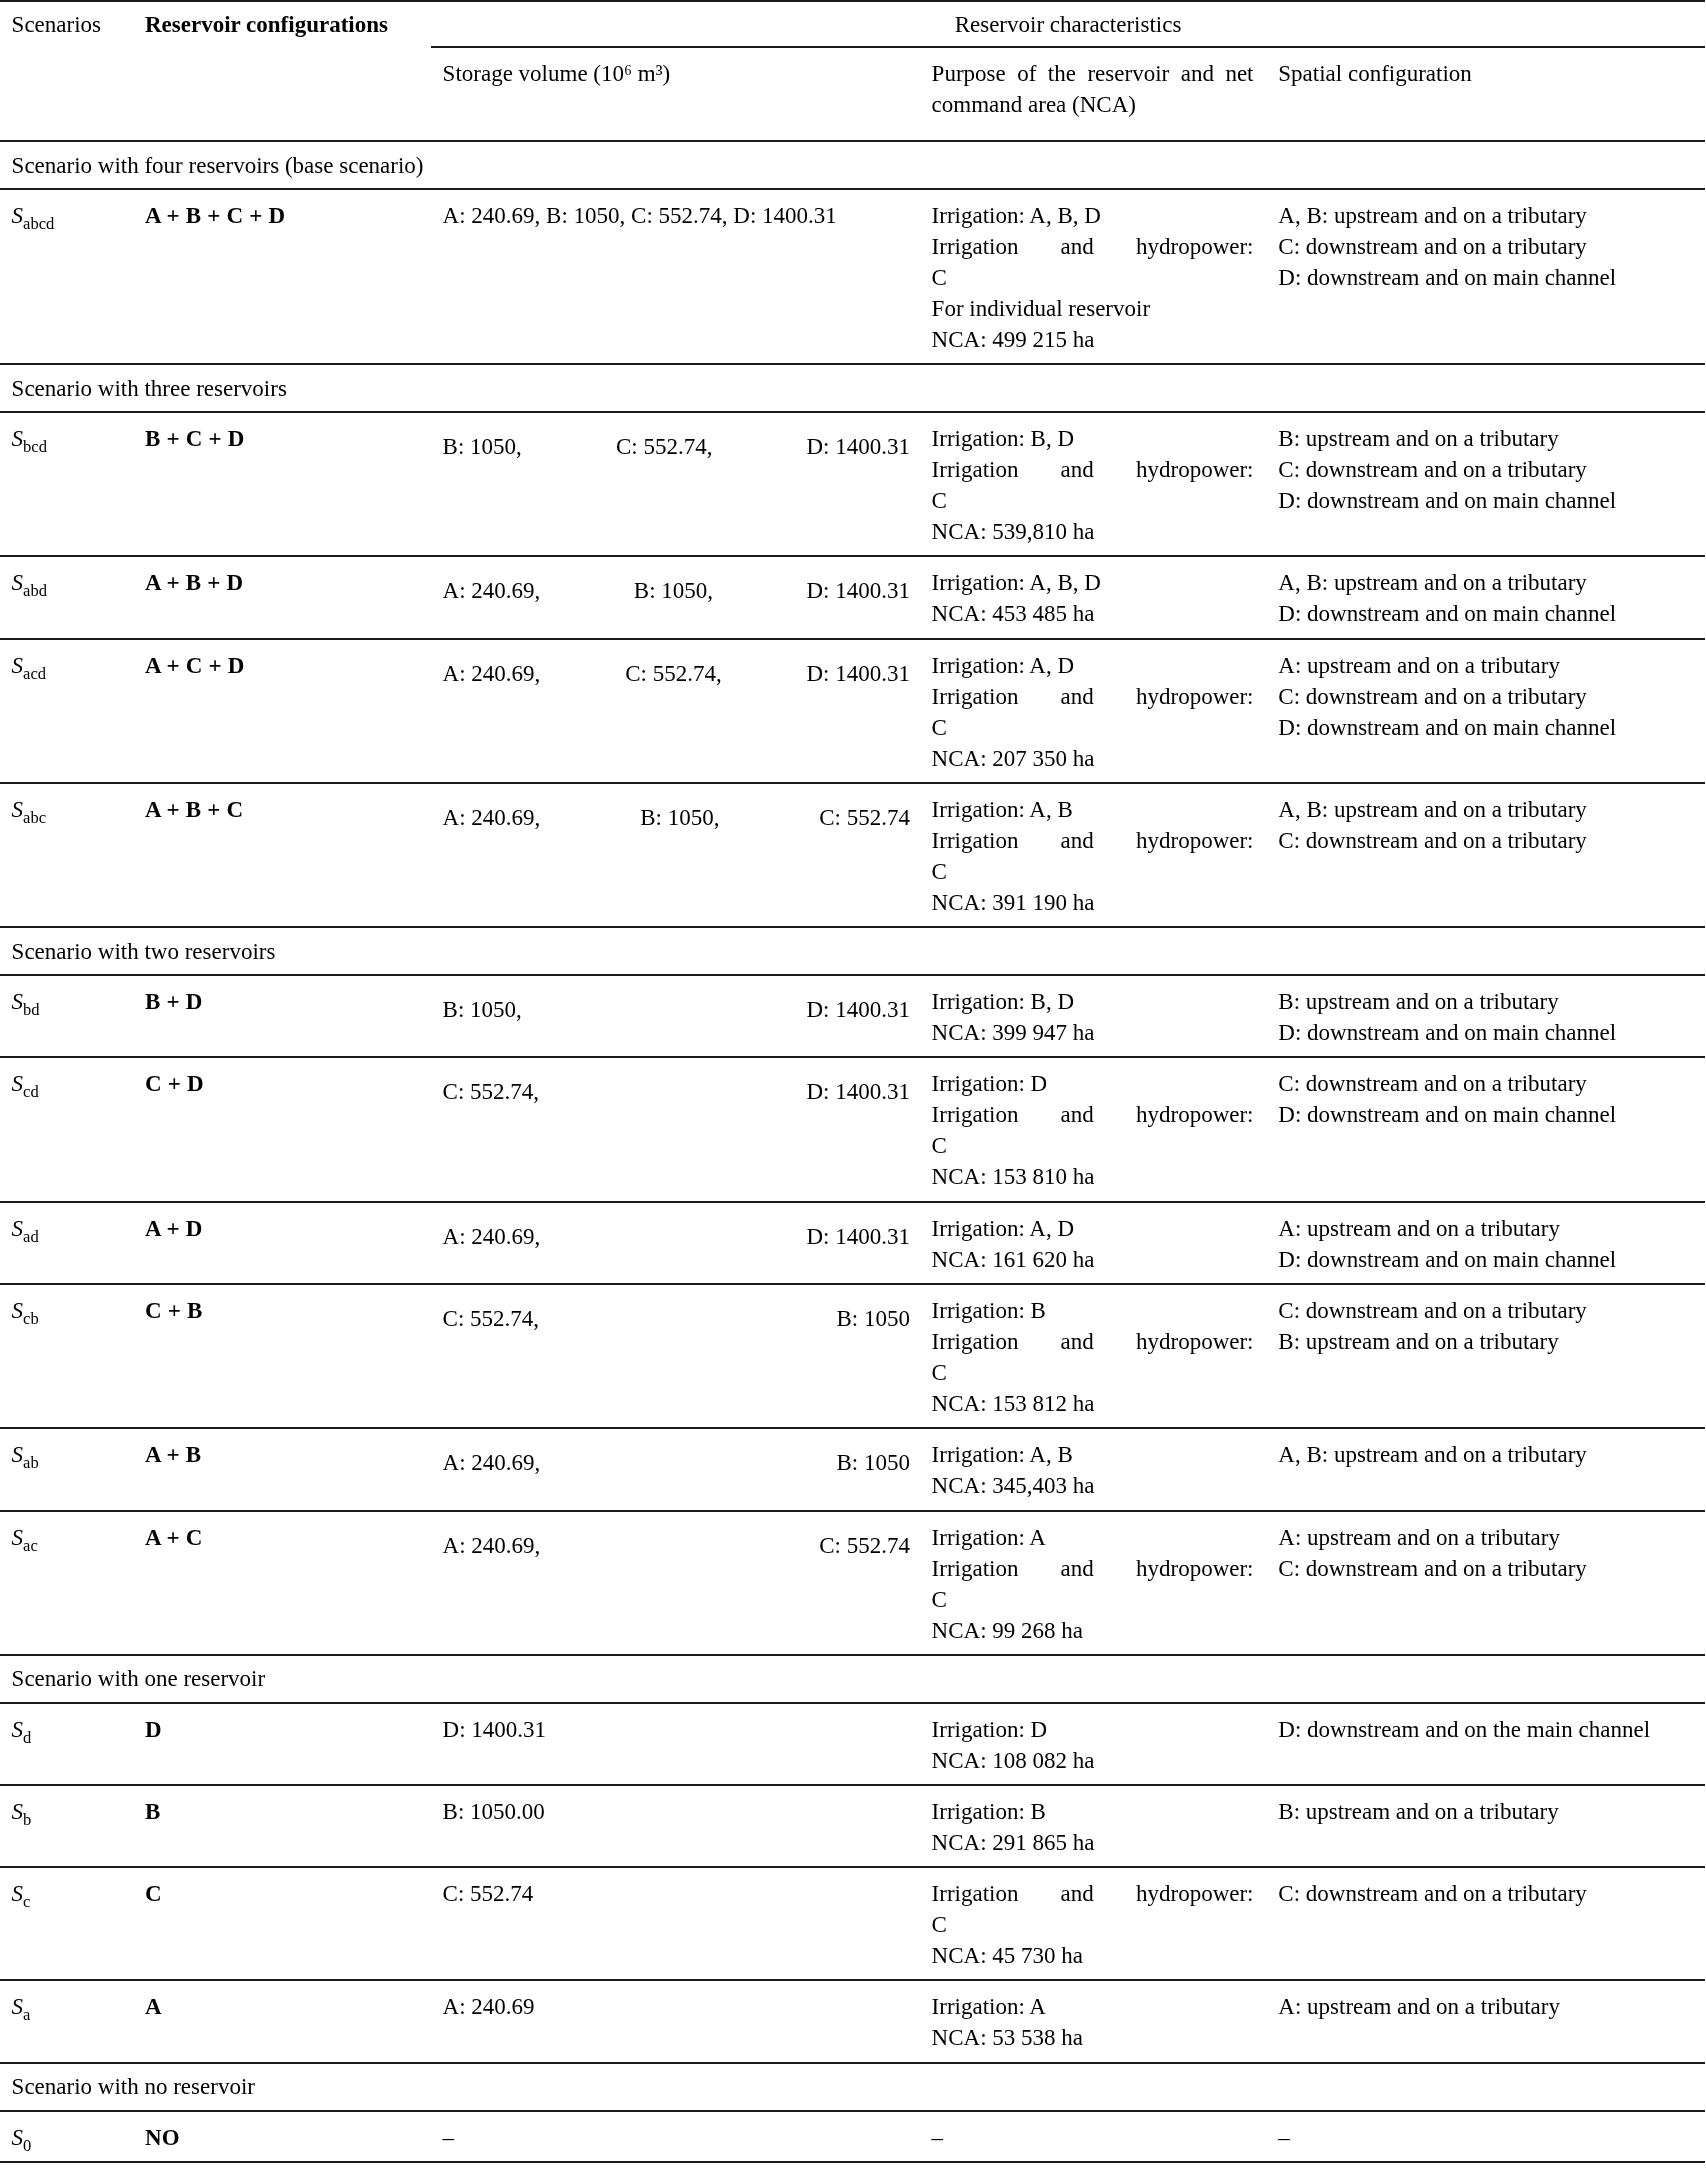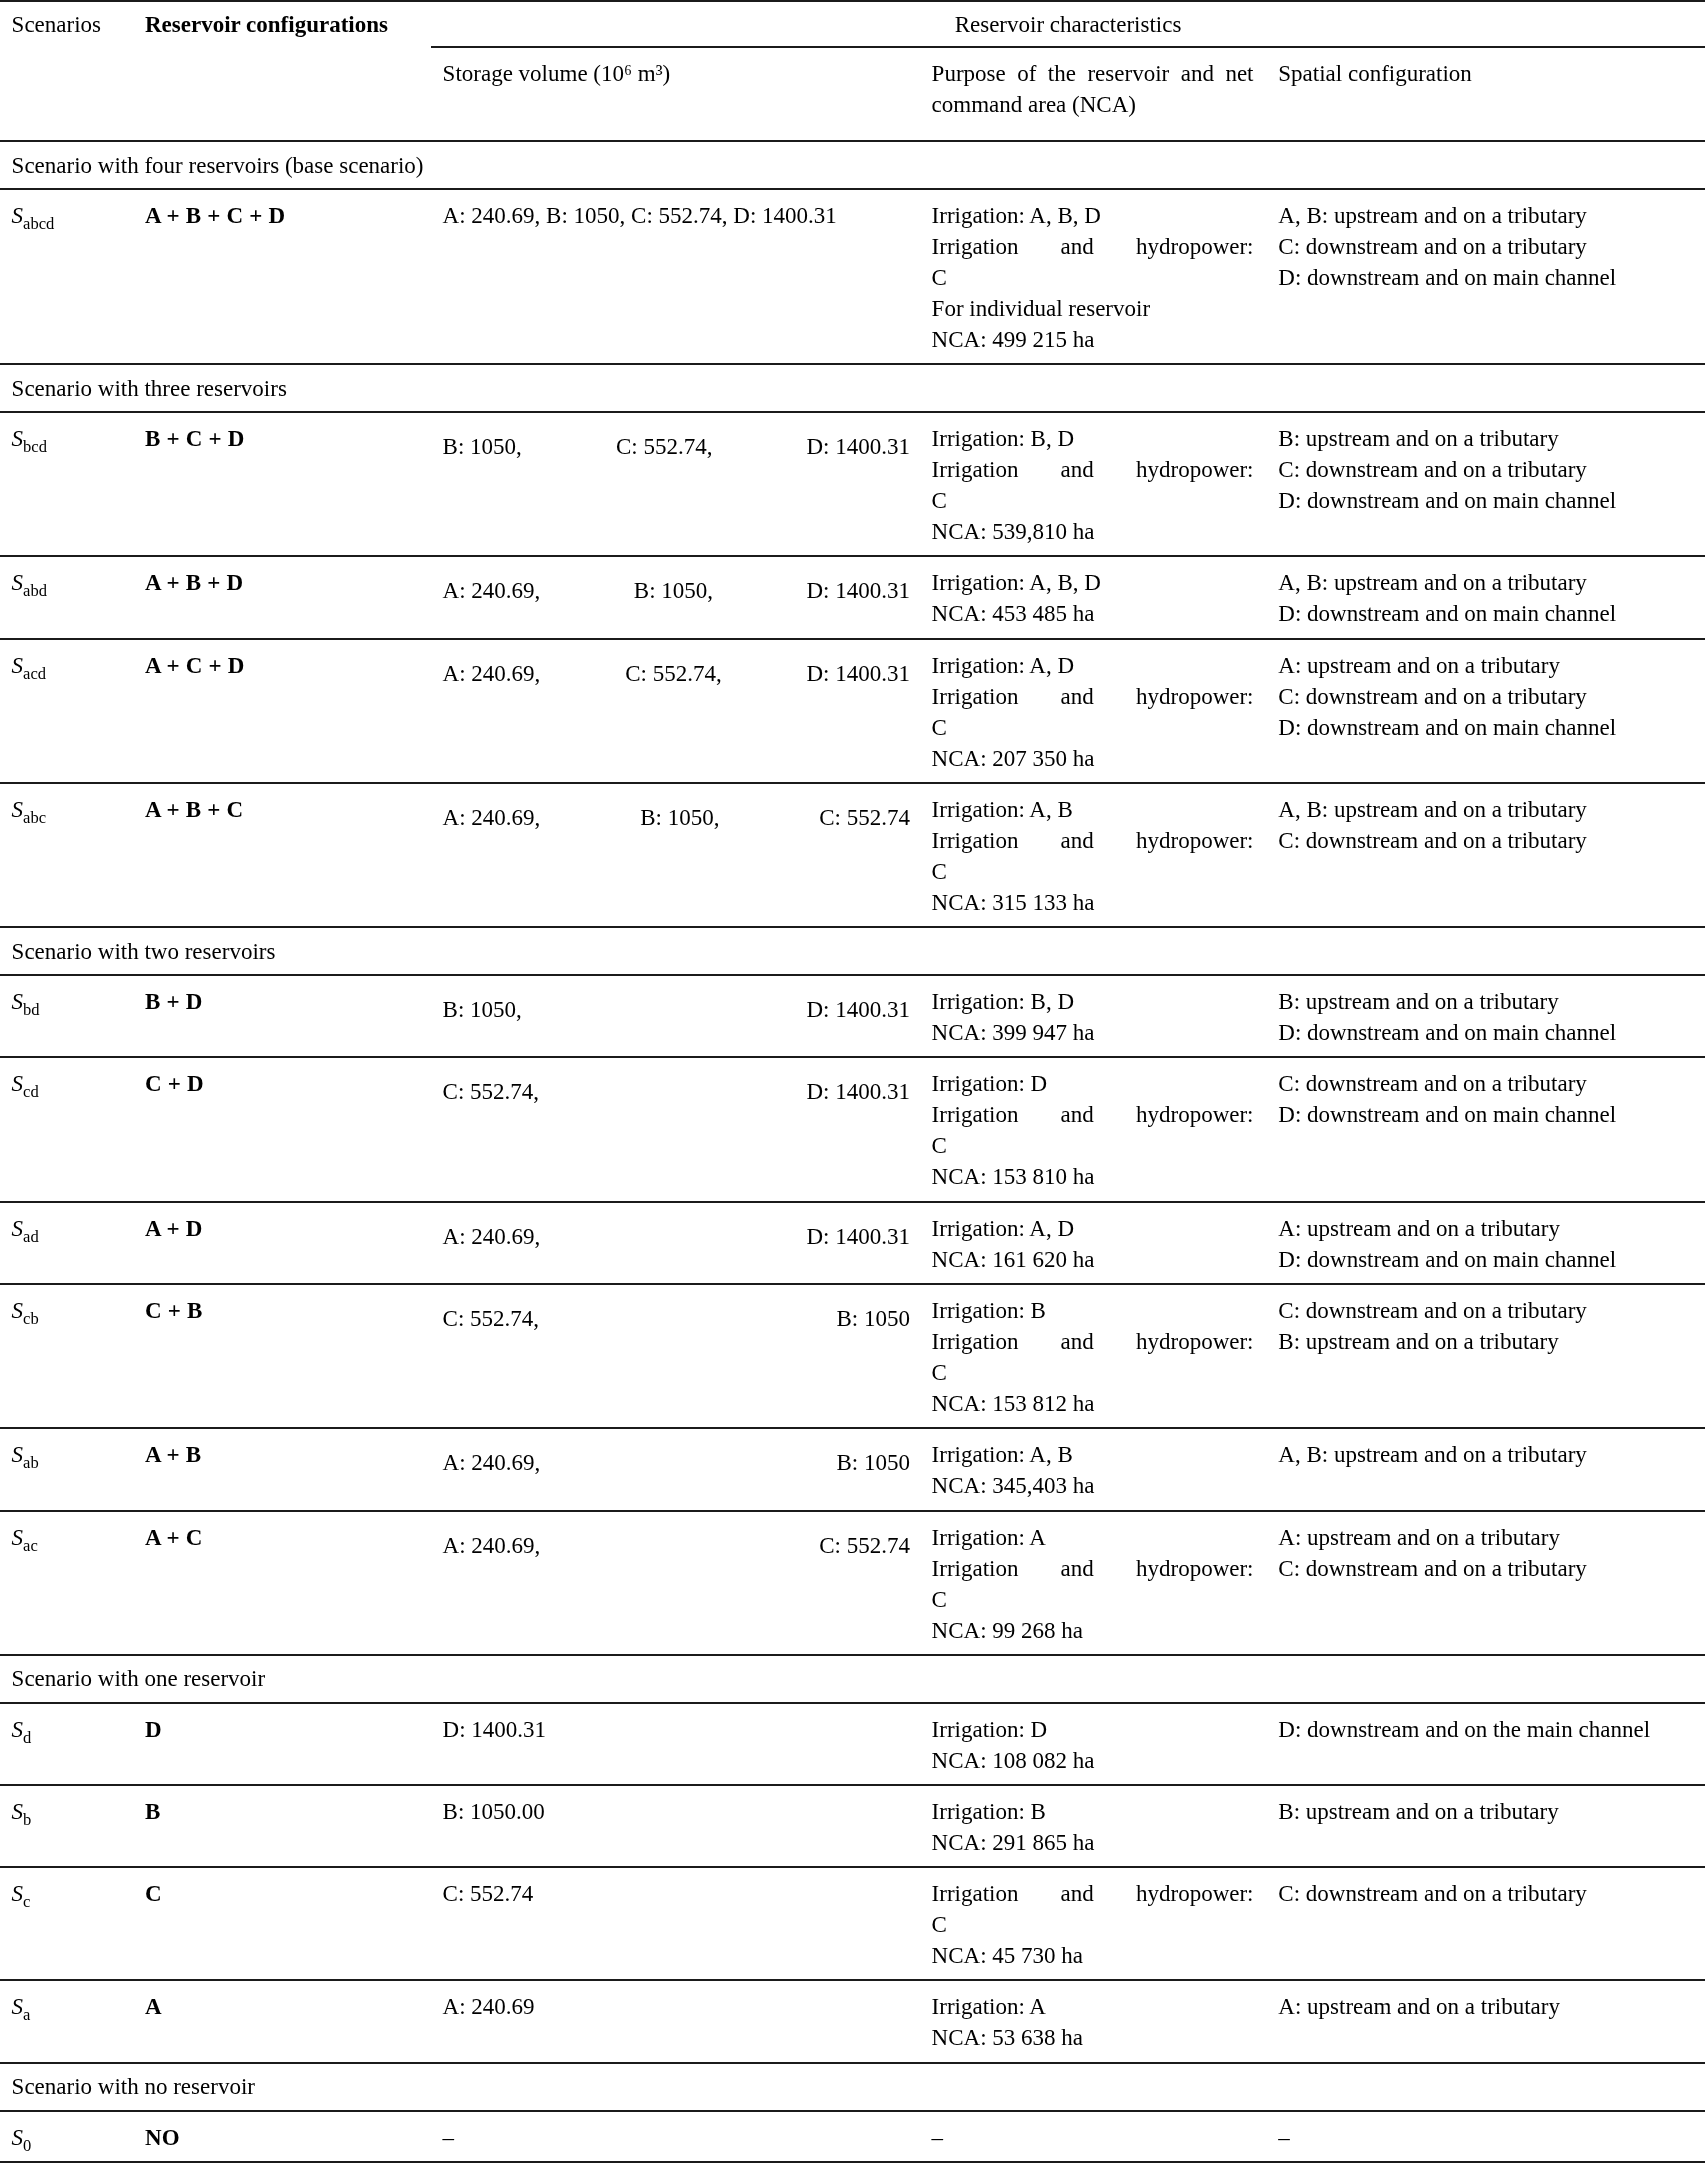--- a/index.html
+++ b/index.html
@@ -197,21 +197,21 @@
           <div class="vals">
             <span>A: 240.69,</span>
             <span>B: 1050,</span>
             <span>C: 552.74</span>
           </div>
         </td>
         <td class="cell-purpose">
           <div>Irrigation: A, B</div>
           <div class="stretch">Irrigation and hydropower:</div>
           <div>C</div>
-          <div>NCA: 315 133 ha</div>
+          <div>NCA: 391 190 ha</div>
         </td>
         <td class="cell-spatial">
           <div>A, B: upstream and on a tributary</div>
           <div>C: downstream and on a tributary</div>
         </td>
       </tr>
       <tr class="section-row">
         <td class="section-cell" colspan="5">Scenario with two reservoirs</td>
       </tr>
       <tr class="data-row">
@@ -374,21 +374,21 @@
         </td>
       </tr>
       <tr class="data-row">
         <td class="cell-scenario"><span class="svar">S</span><sub class="ssub">a</sub></td>
         <td class="cell-config">A</td>
         <td class="cell-storage">
           <div>A: 240.69</div>
         </td>
         <td class="cell-purpose">
           <div>Irrigation: A</div>
-          <div>NCA: 53 638 ha</div>
+          <div>NCA: 53 538 ha</div>
         </td>
         <td class="cell-spatial">
           <div>A: upstream and on a tributary</div>
         </td>
       </tr>
       <tr class="section-row">
         <td class="section-cell" colspan="5">Scenario with no reservoir</td>
       </tr>
       <tr class="data-row">
         <td class="cell-scenario"><span class="svar">S</span><sub class="ssub">0</sub></td>

